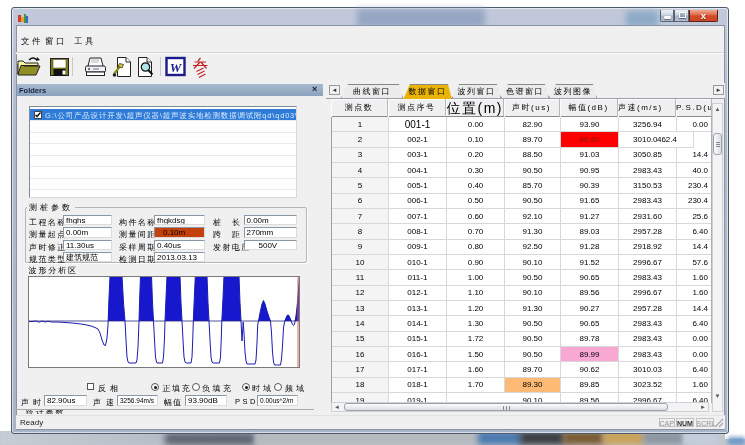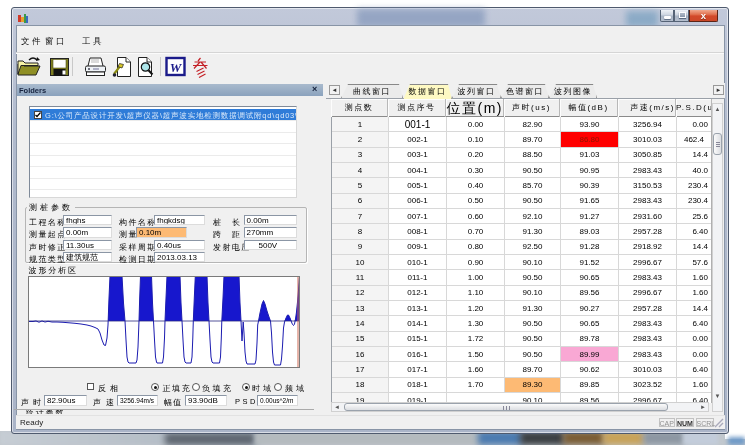--- a/index.html
+++ b/index.html
@@ -36,21 +36,21 @@
 </div>
 <div class="ab" style="left:674px;top:9.5px;width:15px;height:12px;background:linear-gradient(#eef2f7,#ccd4df 45%,#a9b5c5 55%,#b6c0cf);border:1px solid #556376;border-top:none">
  <div class="ab" style="left:3.5px;top:2.5px;width:7px;height:6px;border:1.5px solid #fdfdfe;background:rgba(90,105,130,.35);box-shadow:0 1px 1px #5a6a80"></div>
 </div>
 <div class="ab" style="left:689px;top:9.5px;width:29px;height:12px;background:linear-gradient(#f0a98e,#e0714f 40%,#d2492a 55%,#cc4828);border:1px solid #5c2416;border-top:none;border-radius:0 0 2px 0;color:#fff;font-weight:bold;font-size:9.5px;text-align:center;line-height:11px;text-shadow:0 1px 1px #7a2a14">x</div>
 
 <div class="ab" style="left:16px;top:25px;width:709px;height:405px;background:#f0f0f0;border:1px solid #8894a6"></div>
 
 <span class="ab cjk" style="left:21px;top:36px;font-size:8.5px;color:#111">文件</span>
 <span class="ab cjk" style="left:45px;top:36px;font-size:8.5px;color:#111">窗口</span>
-<span class="ab cjk" style="left:82px;top:36px;font-size:8.5px;color:#111">工具</span>
+<span class="ab cjk" style="left:74px;top:36px;font-size:8.5px;color:#111">工具</span>
 <div class="ab" style="left:16px;top:52px;width:708px;height:1px;background:#d5d5d5"></div>
 <div class="ab" style="left:16px;top:53px;width:708px;height:1px;background:#fbfbfb"></div>
 <div class="ab" style="left:72px;top:57px;width:1px;height:19px;background:#c9c9c9"></div>
 <div class="ab" style="left:160px;top:57px;width:1px;height:19px;background:#c9c9c9"></div>
 
 <svg class="ab" style="left:16px;top:56px" width="192" height="22" viewBox="0 0 192 22">
 
  <g>
   <path d="M2 8 L2 19 L20 19 L24 10 L8 10 L6 8 Z" fill="#8f8f25" stroke="#222" stroke-width="1"></path>
   <path d="M2 8 L2 18 L5 9.5 L22 9.5 L22 7 L9 7 L7 5 L2 5 Z" fill="#f7f3a6" stroke="#222" stroke-width="1"></path>
@@ -128,21 +128,21 @@
 <div class="ab" style="left:29px;top:216.5px;font-size:8px;color:#000;letter-spacing:1.4px;white-space:nowrap">工程名称</div>
 <div class="ab" style="left:63px;top:214.5px;width:49px;height:10.5px;background:#fff;border:1px solid #8b96a5;border-right-color:#dcdcdc;border-bottom-color:#dcdcdc;font-size:8px;color:#000;line-height:10px;padding-left:2px;white-space:nowrap;overflow:hidden">fhghs</div>
 <div class="ab" style="left:119px;top:216.5px;font-size:8px;color:#000;letter-spacing:1.4px;white-space:nowrap">构件名称</div>
 <div class="ab" style="left:154px;top:214.5px;width:51px;height:10.5px;background:#fff;border:1px solid #8b96a5;border-right-color:#dcdcdc;border-bottom-color:#dcdcdc;font-size:8px;color:#000;line-height:10px;padding-left:2px;white-space:nowrap;overflow:hidden">fhgkdsg</div>
 <div class="ab" style="left:213px;top:216.5px;font-size:8px;color:#000;letter-spacing:1.4px;white-space:nowrap">桩</div>
 <div class="ab" style="left:232px;top:216.5px;font-size:8px;color:#000;letter-spacing:1.4px;white-space:nowrap">长</div>
 <div class="ab" style="left:243.5px;top:214.5px;width:53px;height:10.5px;background:#fff;border:1px solid #8b96a5;border-right-color:#dcdcdc;border-bottom-color:#dcdcdc;font-size:8px;color:#000;line-height:10px;padding-left:2px;white-space:nowrap;overflow:hidden">0.00m</div>
 <div class="ab" style="left:29px;top:229px;font-size:8px;color:#000;letter-spacing:1.4px;white-space:nowrap">测量起点</div>
 <div class="ab" style="left:63px;top:227px;width:49px;height:10.5px;background:#fff;border:1px solid #8b96a5;border-right-color:#dcdcdc;border-bottom-color:#dcdcdc;font-size:8px;color:#000;line-height:10px;padding-left:2px;white-space:nowrap;overflow:hidden">0.00m</div>
 <div class="ab" style="left:119px;top:229px;font-size:8px;color:#000;letter-spacing:1.4px;white-space:nowrap">测量间距</div>
-<div class="ab" style="left:136px;top:227px;width:51px;height:10.5px;background:#fdba74;border:1px solid #8b96a5;border-right-color:#dcdcdc;border-bottom-color:#dcdcdc;font-size:8px;color:#000;line-height:10px;padding-left:2px;white-space:nowrap;overflow:hidden">0.10m</div>
+<div class="ab" style="left:154px;top:227px;width:51px;height:10.5px;background:#c2410c;border:1px solid #8b96a5;border-right-color:#dcdcdc;border-bottom-color:#dcdcdc;font-size:8px;color:#000;line-height:10px;padding-left:8px;white-space:nowrap;overflow:hidden">0.10m</div>
 <div class="ab" style="left:213px;top:229px;font-size:8px;color:#000;letter-spacing:1.4px;white-space:nowrap">跨</div>
 <div class="ab" style="left:232px;top:229px;font-size:8px;color:#000;letter-spacing:1.4px;white-space:nowrap">距</div>
 <div class="ab" style="left:243.5px;top:227px;width:53px;height:10.5px;background:#fff;border:1px solid #8b96a5;border-right-color:#dcdcdc;border-bottom-color:#dcdcdc;font-size:8px;color:#000;line-height:10px;padding-left:2px;white-space:nowrap;overflow:hidden">270mm</div>
 <div class="ab" style="left:29px;top:241.5px;font-size:8px;color:#000;letter-spacing:1.4px;white-space:nowrap">声时修正</div>
 <div class="ab" style="left:63px;top:239.5px;width:49px;height:10.5px;background:#fff;border:1px solid #8b96a5;border-right-color:#dcdcdc;border-bottom-color:#dcdcdc;font-size:8px;color:#000;line-height:10px;padding-left:2px;white-space:nowrap;overflow:hidden">11.30us</div>
 <div class="ab" style="left:119px;top:241.5px;font-size:8px;color:#000;letter-spacing:1.4px;white-space:nowrap">采样周期</div>
 <div class="ab" style="left:154px;top:239.5px;width:51px;height:10.5px;background:#fff;border:1px solid #8b96a5;border-right-color:#dcdcdc;border-bottom-color:#dcdcdc;font-size:8px;color:#000;line-height:10px;padding-left:2px;white-space:nowrap;overflow:hidden">0.40us</div>
 <div class="ab" style="left:213px;top:241.5px;font-size:8px;color:#000;letter-spacing:1.4px;white-space:nowrap">发射电压</div>
 <div class="ab" style="left:243.5px;top:239.5px;width:53px;height:10.5px;background:#fff;border:1px solid #8b96a5;border-right-color:#dcdcdc;border-bottom-color:#dcdcdc;font-size:8px;color:#000;line-height:10px;padding-left:14px;white-space:nowrap;overflow:hidden">500V</div>
 <div class="ab" style="left:29px;top:253.5px;font-size:8px;color:#000;letter-spacing:1.4px;white-space:nowrap">规范类型</div>
@@ -184,49 +184,49 @@
 <div class="ab" style="left:173px;top:397px;font-size:8px;color:#000;letter-spacing:1.4px;white-space:nowrap">值</div>
 <div class="ab" style="left:185px;top:395px;width:42px;height:10.5px;background:#fff;border:1px solid #8b96a5;border-right-color:#dcdcdc;border-bottom-color:#dcdcdc;font-size:8px;color:#000;line-height:10px;padding-left:2px;white-space:nowrap;overflow:hidden">93.90dB</div>
 <div class="ab" style="left:235px;top:397px;font-size:7.5px;letter-spacing:2.5px">PSD</div>
 <div class="ab" style="left:257px;top:395px;width:41px;height:10.5px;background:#fff;border:1px solid #8b96a5;border-right-color:#dcdcdc;border-bottom-color:#dcdcdc;font-size:6.5px;color:#000;line-height:10px;padding-left:2px;white-space:nowrap;overflow:hidden">0.00us^2/m</div>
 <div class="ab" style="left:14px;top:409px;width:300px;height:5px;overflow:hidden;border-top:1px solid #aaa">
     <span style="position:absolute;left:10px;top:-3px;font-size:8px;letter-spacing:1.8px;background:#f0f0f0;padding:0 2px">统计参数</span>
   </div>
 <div class="ab" style="left:326px;top:83px;width:399px;height:16px;background:#f0f0f0"></div>
 <div class="ab" style="left:326px;top:98px;width:399px;height:1px;background:#9aa0a8"></div>
 <div class="ab" style="left:341px;top:84px;width:62px;height:14px;background:#ebebeb;clip-path:polygon(7px 0,calc(100% - 4px) 0,100% 100%,0 100%);z-index:2;border-top:1px solid #888;box-shadow:inset 1px 0 0 #888,inset -1px 0 0 #888;font-size:8px;text-align:center;line-height:14px;letter-spacing:1.5px">曲线窗口</div>
-<div class="ab" style="left:403px;top:84px;width:49px;height:16px;background:#fef9c3;clip-path:polygon(7px 0,calc(100% - 4px) 0,100% 100%,0 100%);z-index:3;border-top:1px solid #888;box-shadow:inset 1px 0 0 #888,inset -1px 0 0 #888;font-size:8px;text-align:center;line-height:14px;letter-spacing:1.5px">数据窗口</div>
+<div class="ab" style="left:403px;top:84px;width:49px;height:16px;background:#eab308;clip-path:polygon(7px 0,calc(100% - 4px) 0,100% 100%,0 100%);z-index:3;border-top:1px solid #888;box-shadow:inset 1px 0 0 #888,inset -1px 0 0 #888;font-size:8px;text-align:center;line-height:14px;letter-spacing:1.5px">数据窗口</div>
 <div class="ab" style="left:452px;top:84px;width:49px;height:14px;background:#ebebeb;clip-path:polygon(7px 0,calc(100% - 4px) 0,100% 100%,0 100%);z-index:2;border-top:1px solid #888;box-shadow:inset 1px 0 0 #888,inset -1px 0 0 #888;font-size:8px;text-align:center;line-height:14px;letter-spacing:1.5px">波列窗口</div>
 <div class="ab" style="left:501px;top:84px;width:48px;height:14px;background:#ebebeb;clip-path:polygon(7px 0,calc(100% - 4px) 0,100% 100%,0 100%);z-index:2;border-top:1px solid #888;box-shadow:inset 1px 0 0 #888,inset -1px 0 0 #888;font-size:8px;text-align:center;line-height:14px;letter-spacing:1.5px">色谱窗口</div>
 <div class="ab" style="left:549px;top:84px;width:48px;height:14px;background:#ebebeb;clip-path:polygon(7px 0,calc(100% - 4px) 0,100% 100%,0 100%);z-index:2;border-top:1px solid #888;box-shadow:inset 1px 0 0 #888,inset -1px 0 0 #888;font-size:8px;text-align:center;line-height:14px;letter-spacing:1.5px">波列图像</div>
 <div class="ab" style="left:329px;top:85px;width:11px;height:10px;border:1px solid #999;background:#f2f2f2;font-size:6px;line-height:9px;text-align:center;color:#333;z-index:4">◄</div>
 <div class="ab" style="left:713px;top:85px;width:11px;height:10px;border:1px solid #999;background:#f2f2f2;font-size:6px;line-height:9px;text-align:center;color:#333;z-index:4">►</div>
 <div class="ab" style="left:331px;top:99px;width:381px;height:18px;background:#f0f0f0;border:1px solid #9aa0a8;border-bottom-color:#8a8a8a;z-index:2"></div>
 <div class="ab" style="left:331px;top:99px;width:57px;height:18px;z-index:3;border-right:1px solid #b8b8b8;box-shadow:inset 1px 1px 0 #fdfdfd;font-size:8px;letter-spacing:1.5px;text-align:center;line-height:18px;color:#000;overflow:hidden;white-space:nowrap">测点数</div>
 <div class="ab" style="left:388px;top:99px;width:58px;height:18px;z-index:3;border-right:1px solid #b8b8b8;box-shadow:inset 1px 1px 0 #fdfdfd;font-size:8px;letter-spacing:1.5px;text-align:center;line-height:18px;color:#000;overflow:hidden;white-space:nowrap">测点序号</div>
 <div class="ab" style="left:446px;top:99px;width:58px;height:17px;z-index:3;border-right:1px solid #b8b8b8;box-shadow:inset 1px 1px 0 #fdfdfd;font-size:14px;letter-spacing:1.5px;text-align:right;line-height:18px;color:#000;overflow:hidden;white-space:nowrap">位置(m)</div>
 <div class="ab" style="left:504px;top:99px;width:56px;height:18px;z-index:3;border-right:1px solid #b8b8b8;box-shadow:inset 1px 1px 0 #fdfdfd;font-size:8px;letter-spacing:1.5px;text-align:center;line-height:18px;color:#000;overflow:hidden;white-space:nowrap">声时(us)</div>
 <div class="ab" style="left:560px;top:99px;width:58px;height:18px;z-index:3;border-right:1px solid #b8b8b8;box-shadow:inset 1px 1px 0 #fdfdfd;font-size:8px;letter-spacing:1.5px;text-align:center;line-height:18px;color:#000;overflow:hidden;white-space:nowrap">幅值(dB)</div>
-<div class="ab" style="left:618px;top:99px;width:58px;height:18px;z-index:3;border-right:1px solid #b8b8b8;box-shadow:inset 1px 1px 0 #fdfdfd;font-size:8px;letter-spacing:1.5px;text-align:right;line-height:18px;color:#000;overflow:hidden;white-space:nowrap">声速(m/s)</div>
+<div class="ab" style="left:618px;top:99px;width:58px;height:18px;z-index:3;border-right:1px solid #b8b8b8;box-shadow:inset 1px 1px 0 #fdfdfd;font-size:8px;letter-spacing:1.5px;text-align:left;line-height:18px;color:#000;overflow:hidden;white-space:nowrap">声速(m/s)</div>
 <div class="ab" style="left:676px;top:99px;width:36px;height:18px;z-index:3;border-right:1px solid #b8b8b8;box-shadow:inset 1px 1px 0 #fdfdfd;font-size:8px;letter-spacing:1.5px;text-align:center;line-height:18px;color:#000;overflow:hidden;white-space:nowrap">P.S.D(us</div>
 <div class="ab" style="left:331px;top:117px;width:381px;height:286px;background:#fff;overflow:hidden;border-left:1px solid #9aa0a8;border-right:1px solid #b0b0b0">
     <div class="ab" style="left:0px;top:0.00px;width:57px;height:15.33px;background:#f4f4f4;border-right:1px solid #d8d8d8;border-bottom:1px solid #d8d8d8;color:#000;;font-size:8px;display:flex;align-items:center;justify-content:center">1</div>
     <div class="ab" style="left:57px;top:0.00px;width:58px;height:15.33px;background:#fff;border-right:1px solid #d8d8d8;border-bottom:1px solid #d8d8d8;color:#000;;font-size:10px;display:flex;align-items:center;justify-content:center">001-1</div>
     <div class="ab" style="left:115px;top:0.00px;width:58px;height:15.33px;background:#fff;border-right:1px solid #d8d8d8;border-bottom:1px solid #d8d8d8;color:#000;;font-size:8px;display:flex;align-items:center;justify-content:center">0.00</div>
     <div class="ab" style="left:173px;top:0.00px;width:56px;height:15.33px;background:#fff;border-right:1px solid #d8d8d8;border-bottom:1px solid #d8d8d8;color:#000;;font-size:8px;display:flex;align-items:center;justify-content:center">82.90</div>
     <div class="ab" style="left:229px;top:0.00px;width:58px;height:15.33px;background:#fff;border-right:1px solid #d8d8d8;border-bottom:1px solid #d8d8d8;color:#000;;font-size:8px;display:flex;align-items:center;justify-content:center">93.90</div>
     <div class="ab" style="left:287px;top:0.00px;width:58px;height:15.33px;background:#fff;border-right:1px solid #d8d8d8;border-bottom:1px solid #d8d8d8;color:#000;;font-size:8px;display:flex;align-items:center;justify-content:center">3256.94</div>
     <div class="ab" style="left:345px;top:0.00px;width:36px;height:15.33px;background:#fff;border-right:1px solid #d8d8d8;border-bottom:1px solid #d8d8d8;color:#000;padding-right:4px;font-size:8px;display:flex;align-items:center;justify-content:flex-end">0.00</div>
     <div class="ab" style="left:0px;top:15.33px;width:57px;height:15.33px;background:#f4f4f4;border-right:1px solid #d8d8d8;border-bottom:1px solid #d8d8d8;color:#000;;font-size:8px;display:flex;align-items:center;justify-content:center">2</div>
     <div class="ab" style="left:57px;top:15.33px;width:58px;height:15.33px;background:#fff;border-right:1px solid #d8d8d8;border-bottom:1px solid #d8d8d8;color:#000;;font-size:8px;display:flex;align-items:center;justify-content:center">002-1</div>
     <div class="ab" style="left:115px;top:15.33px;width:58px;height:15.33px;background:#fff;border-right:1px solid #d8d8d8;border-bottom:1px solid #d8d8d8;color:#000;;font-size:8px;display:flex;align-items:center;justify-content:center">0.10</div>
     <div class="ab" style="left:173px;top:15.33px;width:56px;height:15.33px;background:#fff;border-right:1px solid #d8d8d8;border-bottom:1px solid #d8d8d8;color:#000;;font-size:8px;display:flex;align-items:center;justify-content:center">89.70</div>
     <div class="ab" style="left:229px;top:15.33px;width:58px;height:15.33px;background:#ff0000;border-right:1px solid #d8d8d8;border-bottom:1px solid #d8d8d8;color:#8b1500;;font-size:8px;display:flex;align-items:center;justify-content:center">86.80</div>
     <div class="ab" style="left:287px;top:15.33px;width:58px;height:15.33px;background:#fff;border-right:1px solid #d8d8d8;border-bottom:1px solid #d8d8d8;color:#000;;font-size:8px;display:flex;align-items:center;justify-content:center">3010.03</div>
-    <div class="ab" style="left:345px;top:15.33px;width:36px;height:15.33px;background:#fff;border-right:1px solid #d8d8d8;border-bottom:1px solid #d8d8d8;color:#000;padding-right:8px;font-size:8px;display:flex;align-items:center;justify-content:flex-end">462.4</div>
+    <div class="ab" style="left:326px;top:15.33px;width:36px;height:15.33px;background:#fff;border-right:1px solid #d8d8d8;border-bottom:1px solid #d8d8d8;color:#000;padding-right:16px;font-size:8px;display:flex;align-items:center;justify-content:flex-end">462.4</div>
     <div class="ab" style="left:0px;top:30.66px;width:57px;height:15.33px;background:#f4f4f4;border-right:1px solid #d8d8d8;border-bottom:1px solid #d8d8d8;color:#000;;font-size:8px;display:flex;align-items:center;justify-content:center">3</div>
     <div class="ab" style="left:57px;top:30.66px;width:58px;height:15.33px;background:#fff;border-right:1px solid #d8d8d8;border-bottom:1px solid #d8d8d8;color:#000;;font-size:8px;display:flex;align-items:center;justify-content:center">003-1</div>
     <div class="ab" style="left:115px;top:30.66px;width:58px;height:15.33px;background:#fff;border-right:1px solid #d8d8d8;border-bottom:1px solid #d8d8d8;color:#000;;font-size:8px;display:flex;align-items:center;justify-content:center">0.20</div>
     <div class="ab" style="left:173px;top:30.66px;width:56px;height:15.33px;background:#fff;border-right:1px solid #d8d8d8;border-bottom:1px solid #d8d8d8;color:#000;;font-size:8px;display:flex;align-items:center;justify-content:center">88.50</div>
     <div class="ab" style="left:229px;top:30.66px;width:58px;height:15.33px;background:#fff;border-right:1px solid #d8d8d8;border-bottom:1px solid #d8d8d8;color:#000;;font-size:8px;display:flex;align-items:center;justify-content:center">91.03</div>
     <div class="ab" style="left:287px;top:30.66px;width:58px;height:15.33px;background:#fff;border-right:1px solid #d8d8d8;border-bottom:1px solid #d8d8d8;color:#000;;font-size:8px;display:flex;align-items:center;justify-content:center">3050.85</div>
     <div class="ab" style="left:345px;top:30.66px;width:36px;height:15.33px;background:#fff;border-right:1px solid #d8d8d8;border-bottom:1px solid #d8d8d8;color:#000;padding-right:4px;font-size:8px;display:flex;align-items:center;justify-content:flex-end">14.4</div>
     <div class="ab" style="left:0px;top:45.99px;width:57px;height:15.33px;background:#f4f4f4;border-right:1px solid #d8d8d8;border-bottom:1px solid #d8d8d8;color:#000;;font-size:8px;display:flex;align-items:center;justify-content:center">4</div>
     <div class="ab" style="left:57px;top:45.99px;width:58px;height:15.33px;background:#fff;border-right:1px solid #d8d8d8;border-bottom:1px solid #d8d8d8;color:#000;;font-size:8px;display:flex;align-items:center;justify-content:center">004-1</div>
     <div class="ab" style="left:115px;top:45.99px;width:58px;height:15.33px;background:#fff;border-right:1px solid #d8d8d8;border-bottom:1px solid #d8d8d8;color:#000;;font-size:8px;display:flex;align-items:center;justify-content:center">0.30</div>

